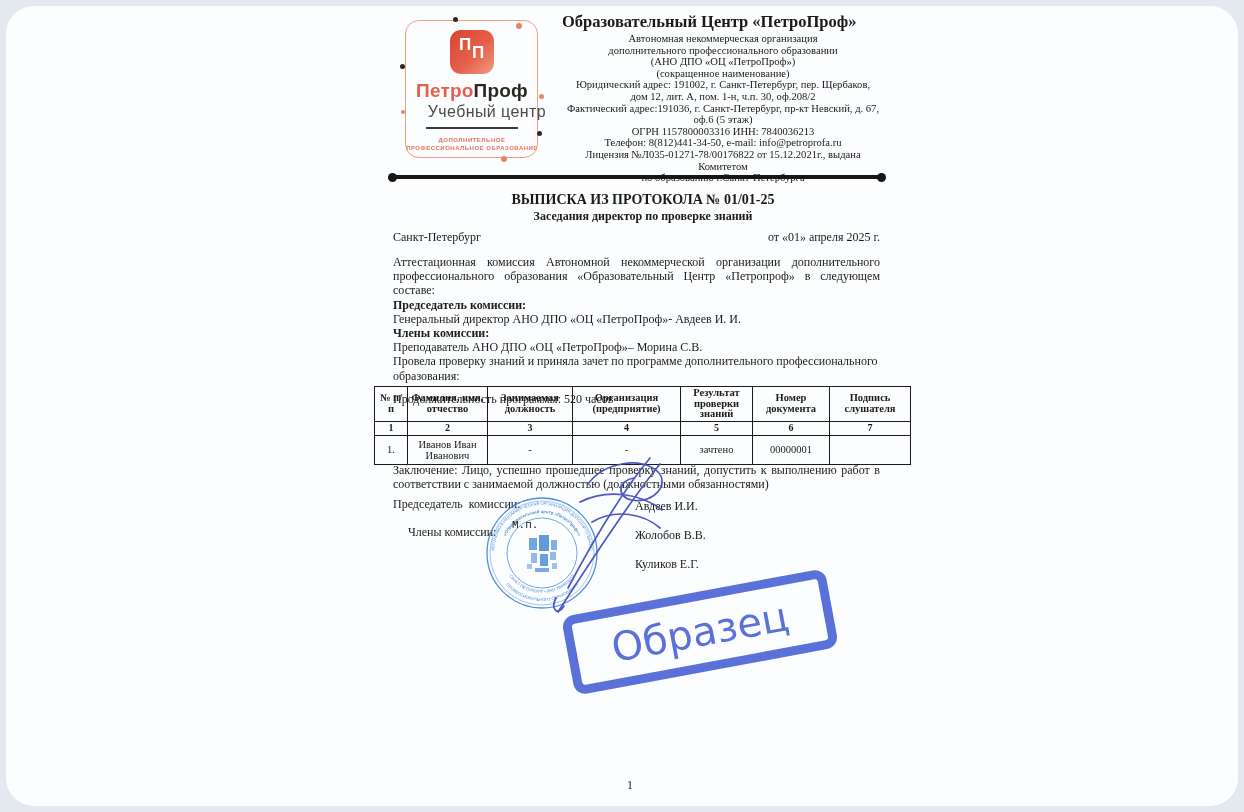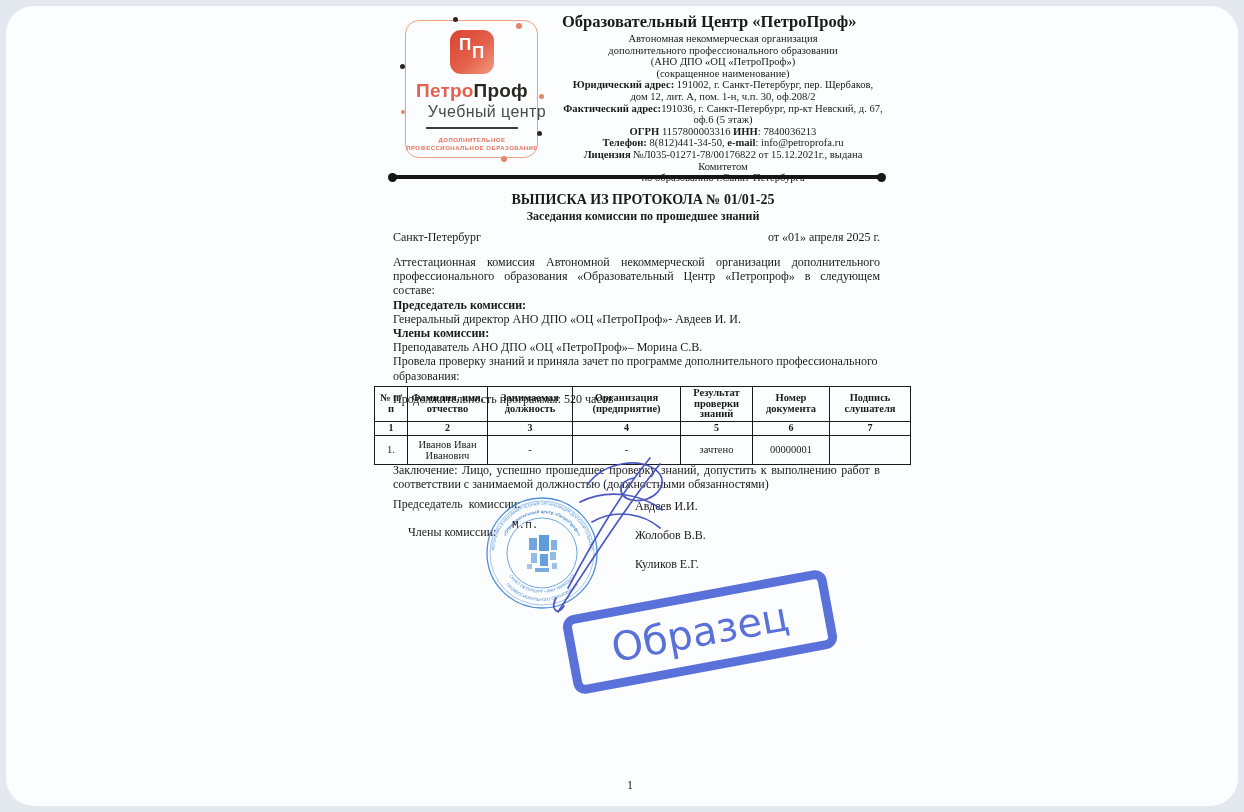--- a/index.html
+++ b/index.html
@@ -31,21 +31,21 @@
   .logo-tc{font-size:16px;color:#4b4b4b;margin-top:2px;letter-spacing:.4px;text-align:right;}
   .logo-line{width:92px;height:2px;background:#3c3c3c;margin:6px auto 7px;}
   .logo-caps{font-size:6px;font-weight:bold;color:#e4735c;letter-spacing:.5px;line-height:8px;}
 
   
   .org-title{position:absolute;left:200px;top:13px;width:322px;text-align:left;
     font-weight:bold;font-size:16.5px;line-height:18px;}
   .org-lines{position:absolute;left:200px;top:33px;width:322px;text-align:center;
     font-size:10.6px;line-height:11.6px;}
   .org-lines .line{white-space:pre-wrap;}
-  .org-lines b{font-weight:bold;}
+  .org-lines b{font-weight:normal;}
 
   .rule{position:absolute;left:30px;top:175px;width:490px;height:4px;background:#161616;}
   .rule::before,.rule::after{content:"";position:absolute;top:-2.5px;width:9px;height:9px;border-radius:50%;background:#161616;}
   .rule::before{left:-4px;}
   .rule::after{right:-4px;}
 
   
   .p-title{position:absolute;left:26px;top:192px;width:510px;text-align:center;font-weight:bold;font-size:14px;}
   .p-subtitle{position:absolute;left:26px;top:209px;width:510px;text-align:center;font-weight:bold;font-size:12px;}
   .place-row{position:absolute;left:31px;top:230px;width:487px;display:flex;justify-content:space-between;font-size:12px;}
@@ -131,21 +131,21 @@
     <div class="line"><b></b><span>оф.6 (5 этаж)</span><b></b><span></span></div>
     <div class="line"><b>ОГРН</b><span> 1157800003316 </span><b>ИНН</b><span>: 7840036213</span></div>
     <div class="line"><b>Телефон:</b><span> 8(812)441-34-50, </span><b>e-mail</b><span>: info@petroprofa.ru</span></div>
     <div class="line"><b>Лицензия</b><span> №Л035-01271-78/00176822 от 15.12.2021г., выдана Комитетом</span><b></b><span></span></div>
     <div class="line"><b></b><span>по образованию г.Санкт-Петербурга</span><b></b><span></span></div>
   </div>
 
   <div class="rule"></div>
 
   <div class="p-title">ВЫПИСКА ИЗ ПРОТОКОЛА № 01/01-25</div>
-  <div class="p-subtitle">Заседания комиссии по прошедшее знаний</div>
+  <div class="p-subtitle">Заседания директор по проверке знаний</div>
 
   <div class="place-row">
     <span>Санкт-Петербург</span>
     <span>от «01» апреля 2025 г.</span>
   </div>
 
   <div class="body-block">
     <div class="intro">Аттестационная комиссия Автономной некоммерческой организации дополнительного профессионального образования «Образовательный Центр «Петропроф» в следующем составе:</div>
     <div class="bold">Председатель комиссии:</div>
     <div>Генеральный директор АНО ДПО «ОЦ «ПетроПроф»- Авдеев И. И.</div>

